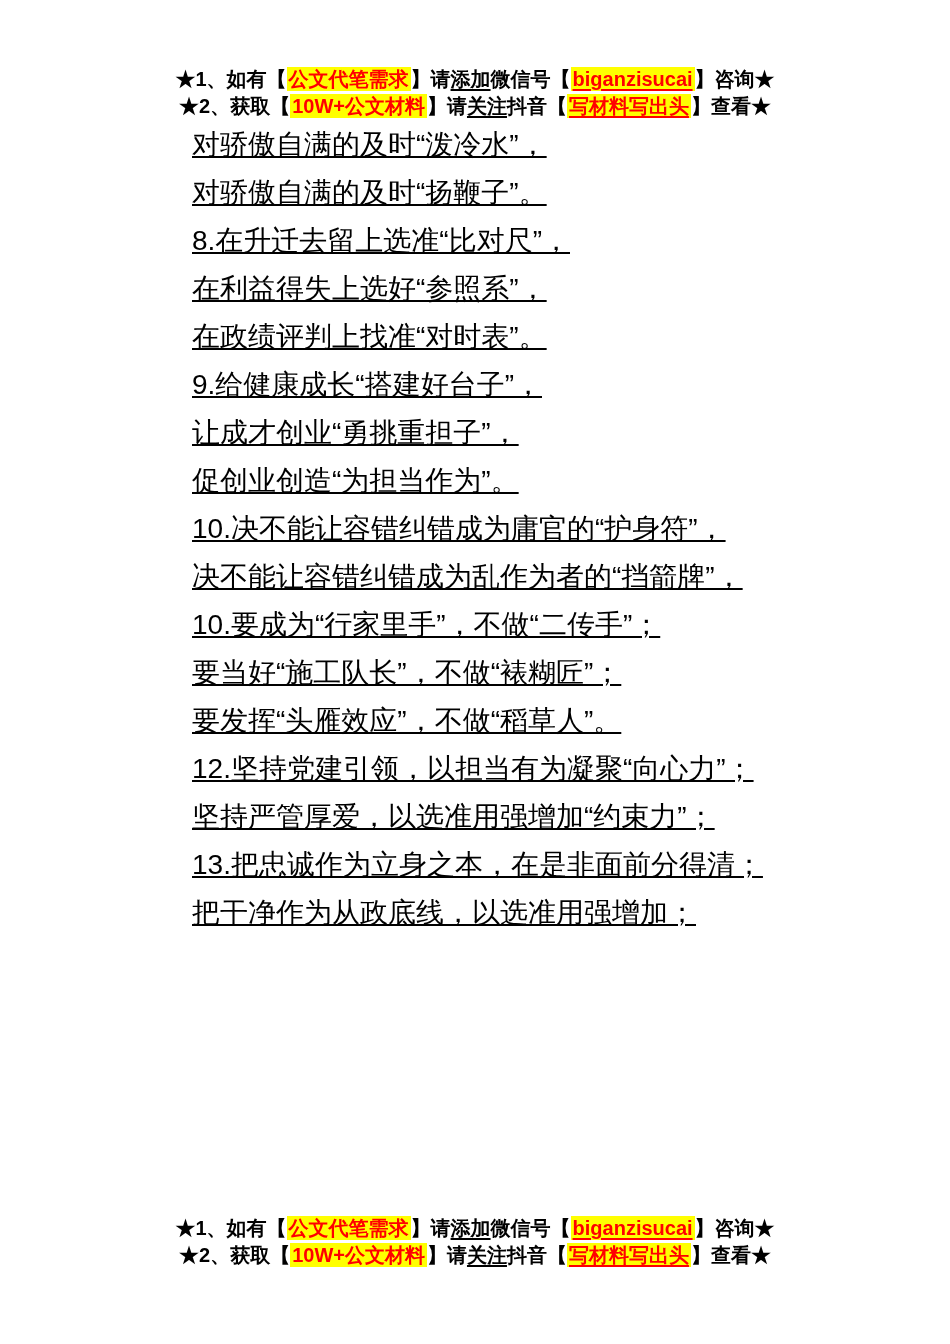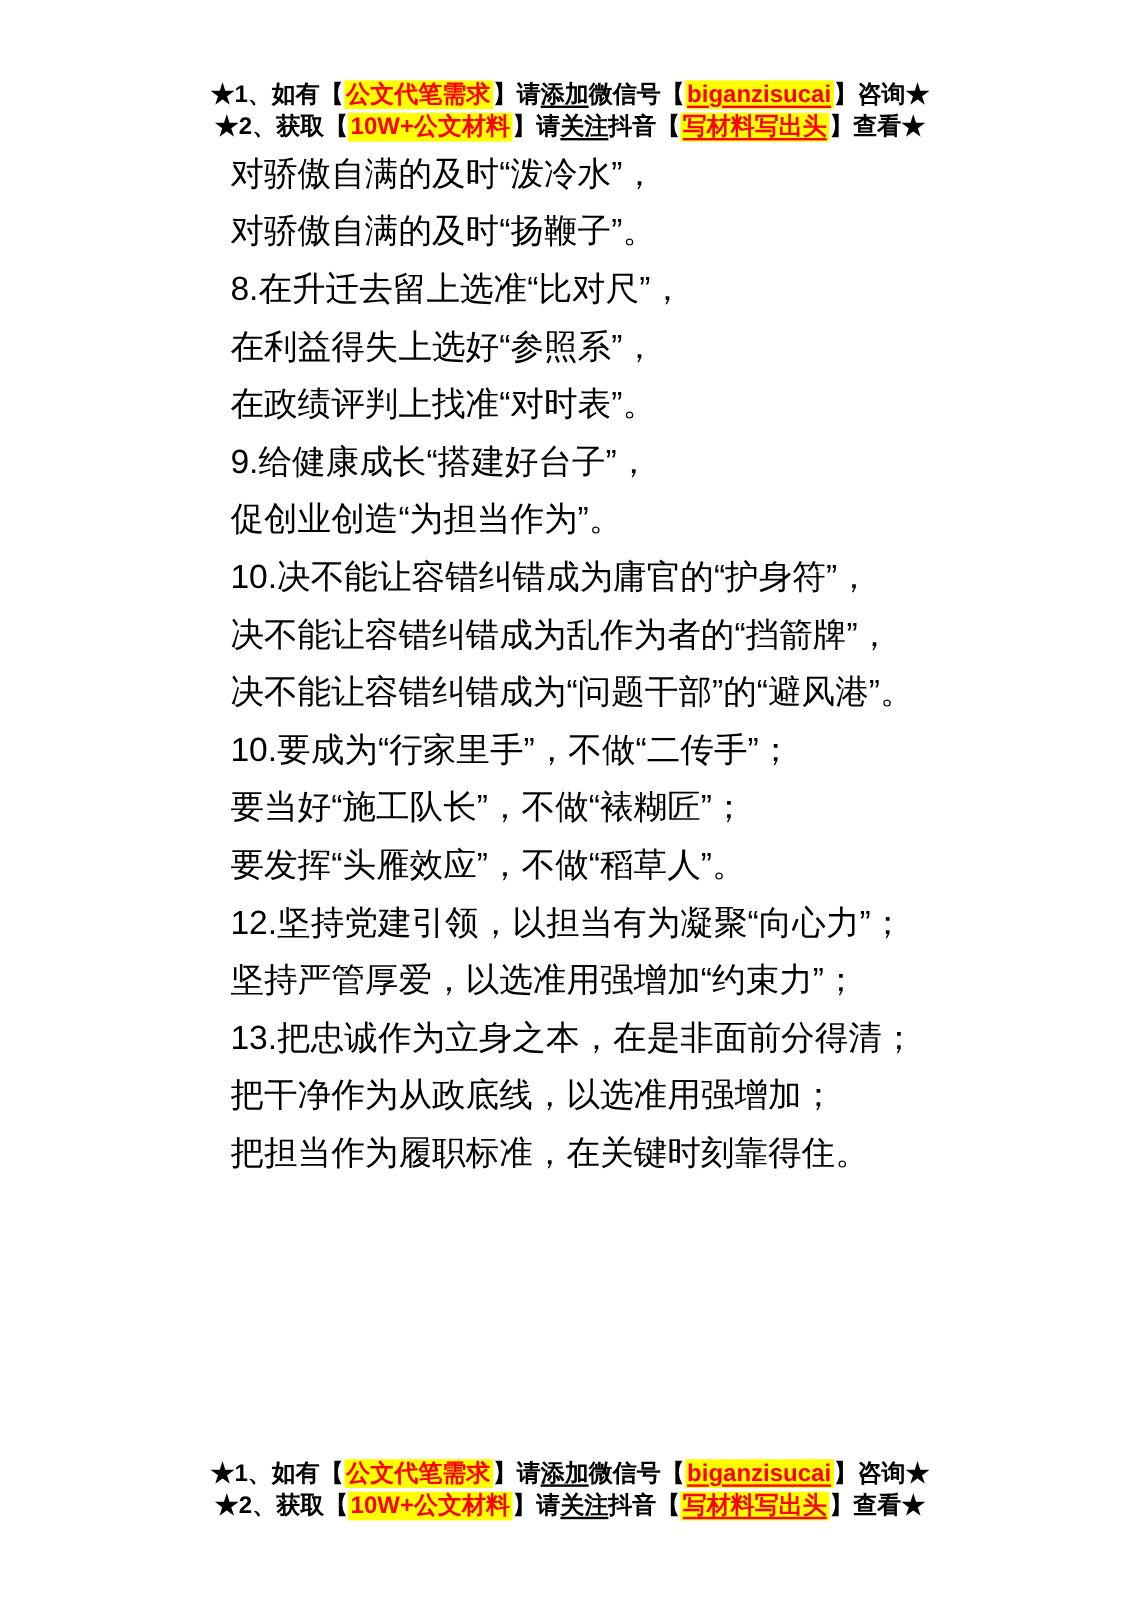--- a/index.html
+++ b/index.html
@@ -38,21 +38,21 @@
   .doc {
     position: absolute;
     left: 192px;
     top: 121px;
     font-size: 28px;
     line-height: 48px;
     font-weight: 400;
     color: #000000;
     white-space: nowrap;
   }
-  .doc p { margin: 0; padding: 0; }
+  .doc p { margin: 0; padding: 0; text-decoration: underline; }
 </style>
 </head>
 <body>
 
 <div class="page">
 
   <div class="promo promo-header">
     <div>
       <span>★1、如有【</span><span class="hl">公文代笔需求</span><span>】请</span><span class="u">添加</span><span>微信号【</span><span class="hl u">biganzisucai</span><span>】咨询★</span>
     </div>
@@ -61,32 +61,31 @@
     </div>
   </div>
 
   <div class="doc">
     <p>对骄傲自满的及时“泼冷水”，</p>
     <p>对骄傲自满的及时“扬鞭子”。</p>
     <p>8.在升迁去留上选准“比对尺”，</p>
     <p>在利益得失上选好“参照系”，</p>
     <p>在政绩评判上找准“对时表”。</p>
     <p>9.给健康成长“搭建好台子”，</p>
+    <p>让成才创业“勇挑重担子”，</p>
     <p>促创业创造“为担当作为”。</p>
     <p>10.决不能让容错纠错成为庸官的“护身符”，</p>
     <p>决不能让容错纠错成为乱作为者的“挡箭牌”，</p>
-    <p>决不能让容错纠错成为“问题干部”的“避风港”。</p>
     <p>10.要成为“行家里手”，不做“二传手”；</p>
     <p>要当好“施工队长”，不做“裱糊匠”；</p>
     <p>要发挥“头雁效应”，不做“稻草人”。</p>
     <p>12.坚持党建引领，以担当有为凝聚“向心力”；</p>
     <p>坚持严管厚爱，以选准用强增加“约束力”；</p>
     <p>13.把忠诚作为立身之本，在是非面前分得清；</p>
     <p>把干净作为从政底线，以选准用强增加；</p>
-    <p>把担当作为履职标准，在关键时刻靠得住。</p>
   </div>
 
   <div class="promo promo-footer">
     <div>
       <span>★1、如有【</span><span class="hl">公文代笔需求</span><span>】请</span><span class="u">添加</span><span>微信号【</span><span class="hl u">biganzisucai</span><span>】咨询★</span>
     </div>
     <div>
       <span>★2、获取【</span><span class="hl">10W+公文材料</span><span>】请</span><span class="u">关注</span><span>抖音【</span><span class="hl u">写材料写出头</span><span>】查看★</span>
     </div>
   </div>

